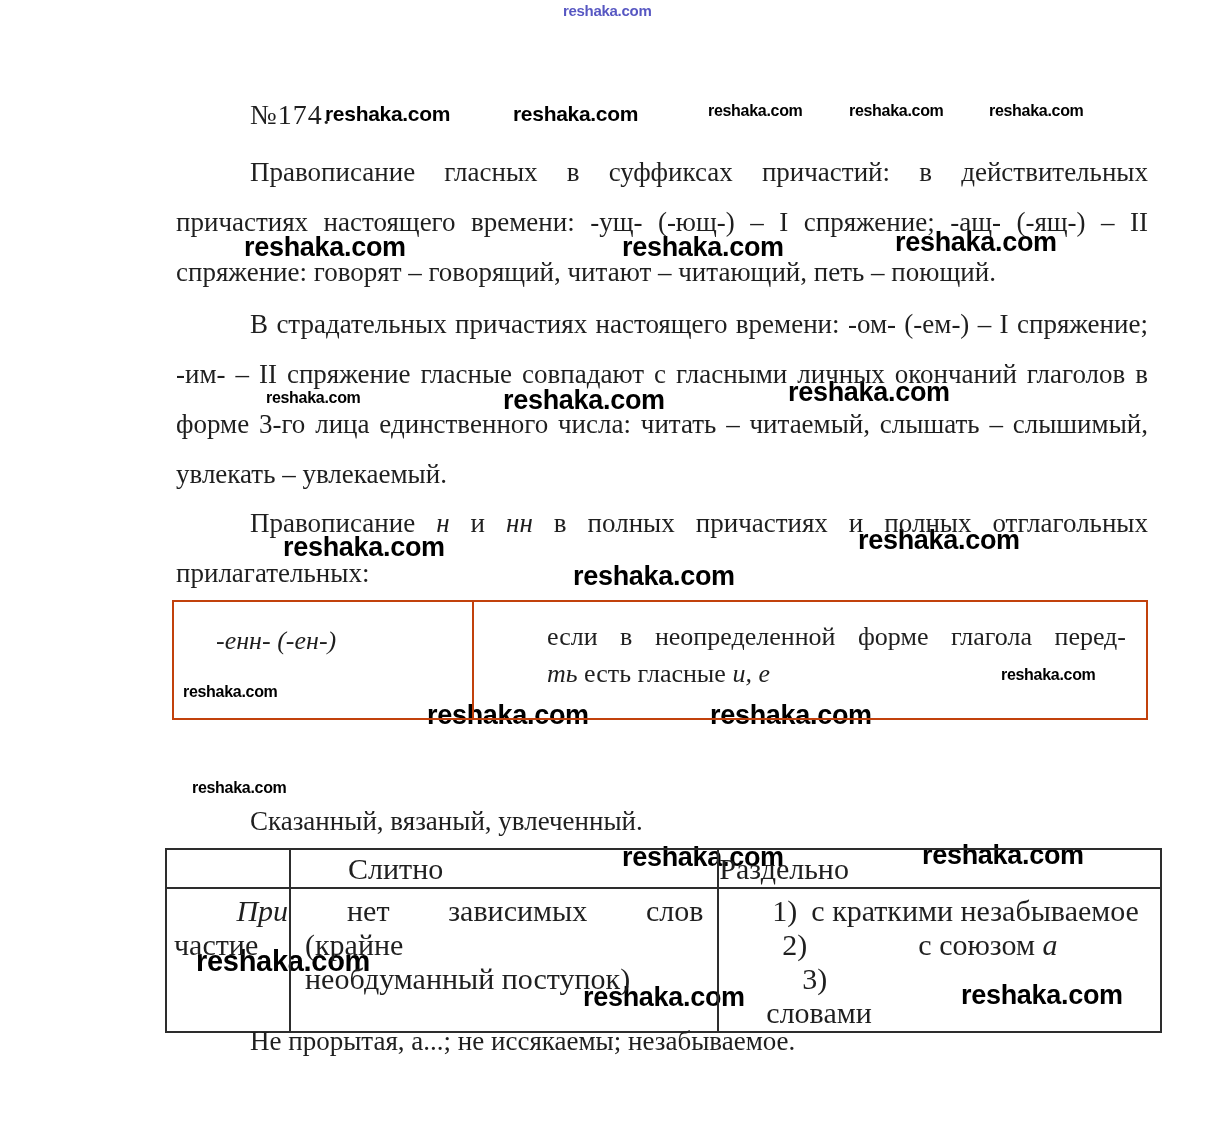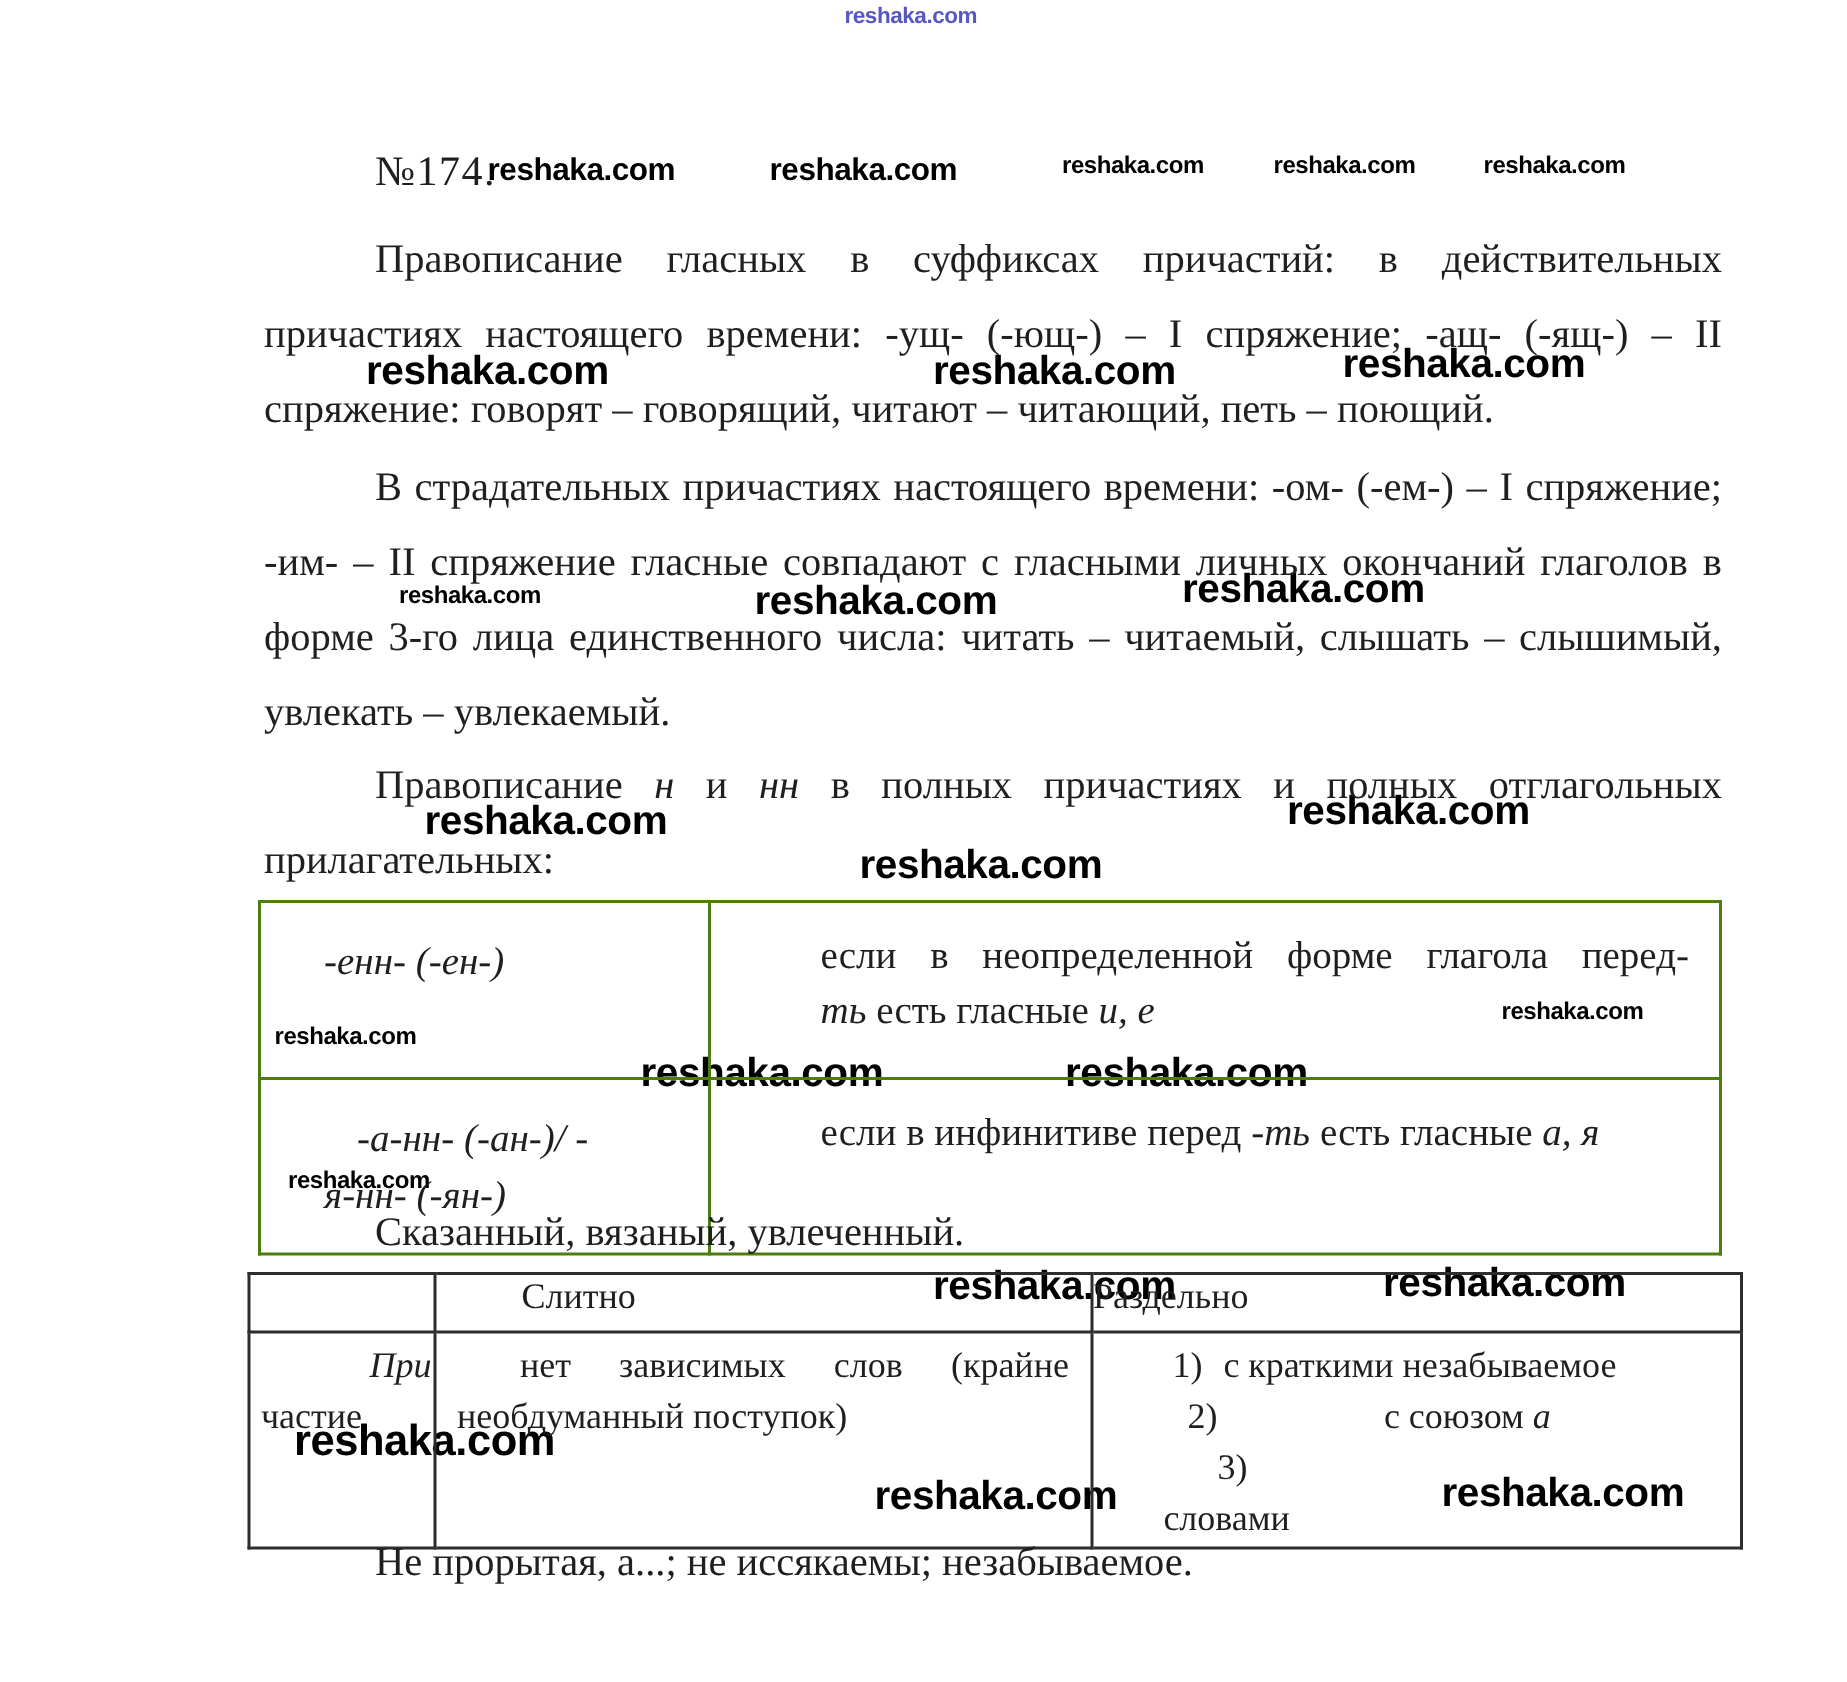--- a/index.html
+++ b/index.html
@@ -25,39 +25,39 @@
   #p2 { top:299px; }
   #p3 { top:498px; }
   .it { font-style:italic; }
 
   
   .t1 {
     position:absolute; left:172px; top:600px;
     width:976px; border-collapse:collapse;
     font-size:26px;
   }
-  .t1 td { border:2px solid #4d7c0f; vertical-align:top; }
+  .t1 td { border:2px solid #c2410c; vertical-align:top; }
   .t1 .c1 { width:248px; font-style:italic; padding:20px 8px 0 42px; line-height:38px; }
   .t1 .c2 { padding:16px 20px 0 73px; line-height:37px;border-radius:21px; }
   .t1 tr.r1 td { height:96px; }
   .t1 tr.r2 td { height:95px; }
   .jline { text-align:justify; text-align-last:justify; }
   .t1 .c1 .ind { text-indent:22px; display:block; }
 
   .exline {
     position:absolute; left:250px; font-size:27px; white-space:nowrap;
   }
   #ex1 { top:806px; }
   #ex2 { top:1026px; }
 
   
   .t2 {
     position:absolute; left:165px; top:848px;
     width:997px; border-collapse:collapse;
-    font-size:24px;
+    font-size:30px;
   }
   .t2 td { border:2px solid #2d2d2d; vertical-align:top; }
   .t2 .hc { height:35px; padding:2px 0 0 0; }
   .t2 .w1 { width:128px; }
   .t2 .w2 { width:425px; }
   .t2 .w3 { width:444px; }
   .t2 .h2 { padding-left:57px; }
   .t2 .h3 { }
   .t2 .bc { height:126px; padding-top:5px; line-height:34px; }
   .t2 .lbl .l1 { text-align:right;font-style:italic; }
@@ -129,29 +129,20 @@
   <tbody>
       <tr class="r1">
     <td class="c1">
       <span>-енн- (-ен-)</span>
     </td>
     <td class="c2">
       <div class="jline">если в неопределенной форме глагола перед-</div>
       <div><span class="it">ть</span><span> есть гласные </span><span class="it">и, е</span></div>
     </td>
   </tr>
-  <tr class="r2">
-    <td class="c1">
-      <span class="ind">-а-нн- (-ан-)/ -</span>
-      <span>я-нн- (-ян-)</span>
-    </td>
-    <td class="c2">
-      <div><span>если в инфинитиве перед </span><span class="it">-ть</span><span> есть гласные </span><span class="it">а, я</span></div>
-    </td>
-  </tr>
 </tbody>
   </table>
 
 <div class="exline" id="ex1">Сказанный, вязаный,  увлеченный.</div>
 
 <table class="t2">
   <tbody>
       <tr>
     <td class="hc w1"></td>
     <td class="hc w2 h2">Слитно</td>

